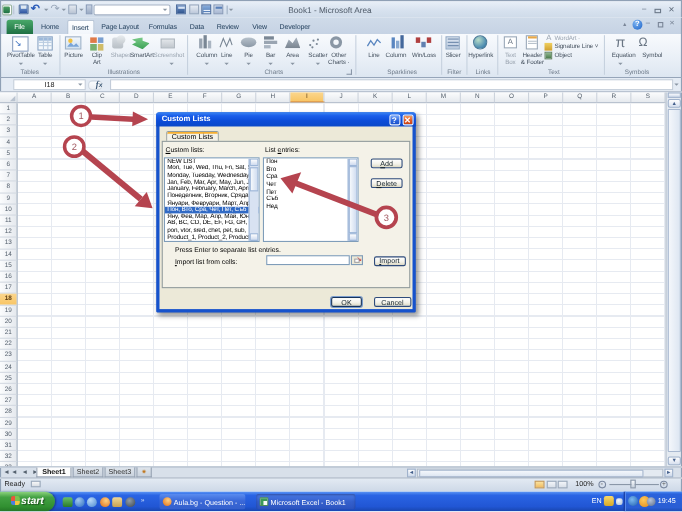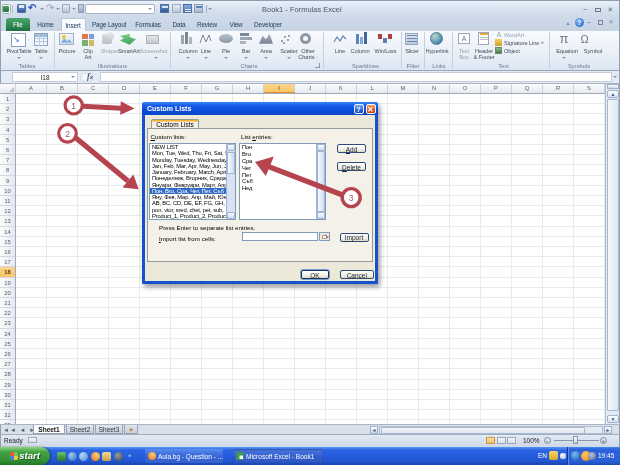--- a/index.html
+++ b/index.html
@@ -75,21 +75,21 @@
   <div class="a" style="left:171.5px;top:3px;width:9px;height:9px;background:linear-gradient(#e8edf4,#bcc8da);border:1px solid #98a8bd;"></div>
   <div class="a" style="left:183px;top:3px;width:9px;height:9px;background:linear-gradient(#88aede,#4a74b0);border:1px solid #51709f;">
         <div class="a" style="left:1px;top:4px;width:6px;height:1px;background:#e8f0fa;"></div>
         <div class="a" style="left:1px;top:6px;width:6px;height:1px;background:#e8f0fa;"></div>
       </div>
   <div class="a" style="left:194px;top:3px;width:9px;height:9px;background:linear-gradient(#d4dded,#a8b8d2);border:1px solid #8a9cb8;">
         <div class="a" style="left:1px;top:1px;width:6px;height:2px;background:#5a80b8;"></div>
       </div>
   <div class="a" style="left:205.5px;top:3.5px;width:1px;height:8px;background:#9fb0c4;"></div>
   <div class="caret" style="left:208px;top:7px;"></div>
-  <div class="a" style="left:262px;top:3.5px;font-size:7.5px;color:#4e5a68;">Book1  -  Formulas Excel</div>
+  <div class="a" style="left:262px;top:3.5px;font-size:7.5px;color:#4e5a68;">Book1  -  Microsoft Area</div>
   <div class="a" style="left:582px;top:6px;width:7px;height:5px;color:#5d6a7a;font-size:7px;line-height:3px;text-align:center;">–</div>
   <div class="a" style="left:595px;top:6.5px;width:6px;height:4.5px;border:1px solid #6d7a8a;"></div>
   <div class="a" style="left:607px;top:4.5px;width:7px;height:7px;color:#5d6a7a;font-size:7px;line-height:7px;text-align:center;">✕</div>
 </div>
 
 <div class="a" id="tabrow">
   <div class="tab" style="left:5.5px;width:24.5px;background:linear-gradient(#48a868,#1f7044);border-radius:2.5px 2.5px 0 0;color:#fff;">File</div>
   <div class="tab" style="left:36px;width:19px;">Home</div>
   <div class="tab" style="left:60.5px;width:25px;background:linear-gradient(#fdfeff,#f2f6fb);border:1px solid #b9c6d6;border-bottom:none;border-radius:2px 2px 0 0;">Insert</div>
   <div class="tab" style="left:92px;width:34px;">Page Layout</div>

